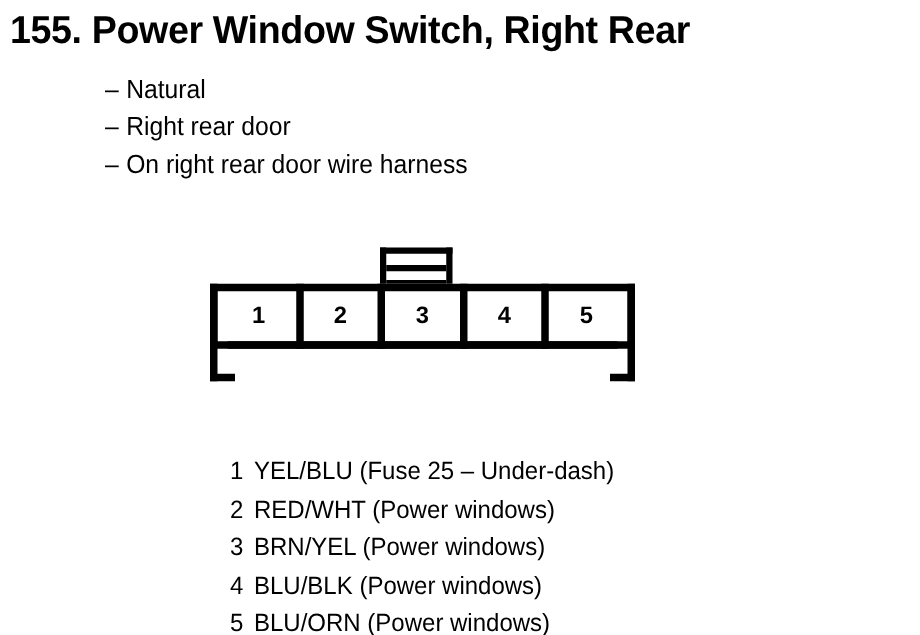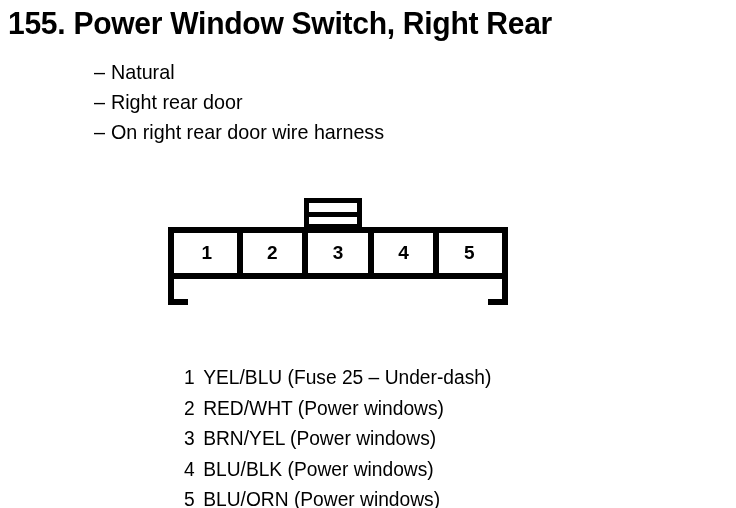--- a/index.html
+++ b/index.html
@@ -26,21 +26,21 @@
     letter-spacing: -0.3px;
     white-space: nowrap;
     line-height: 38px;
     transform: scaleX(0.97);
     transform-origin: left top;
   }
 
   
   #attribute-list {
     position: absolute;
-    left: 94px;
+    left: 84px;
     top: 57px;
     line-height: 30px;
   }
   .attribute-row {
     font-size: 21px;
     white-space: nowrap;
     display: block;
     transform: scaleX(0.94);
     transform-origin: left top;
   }

